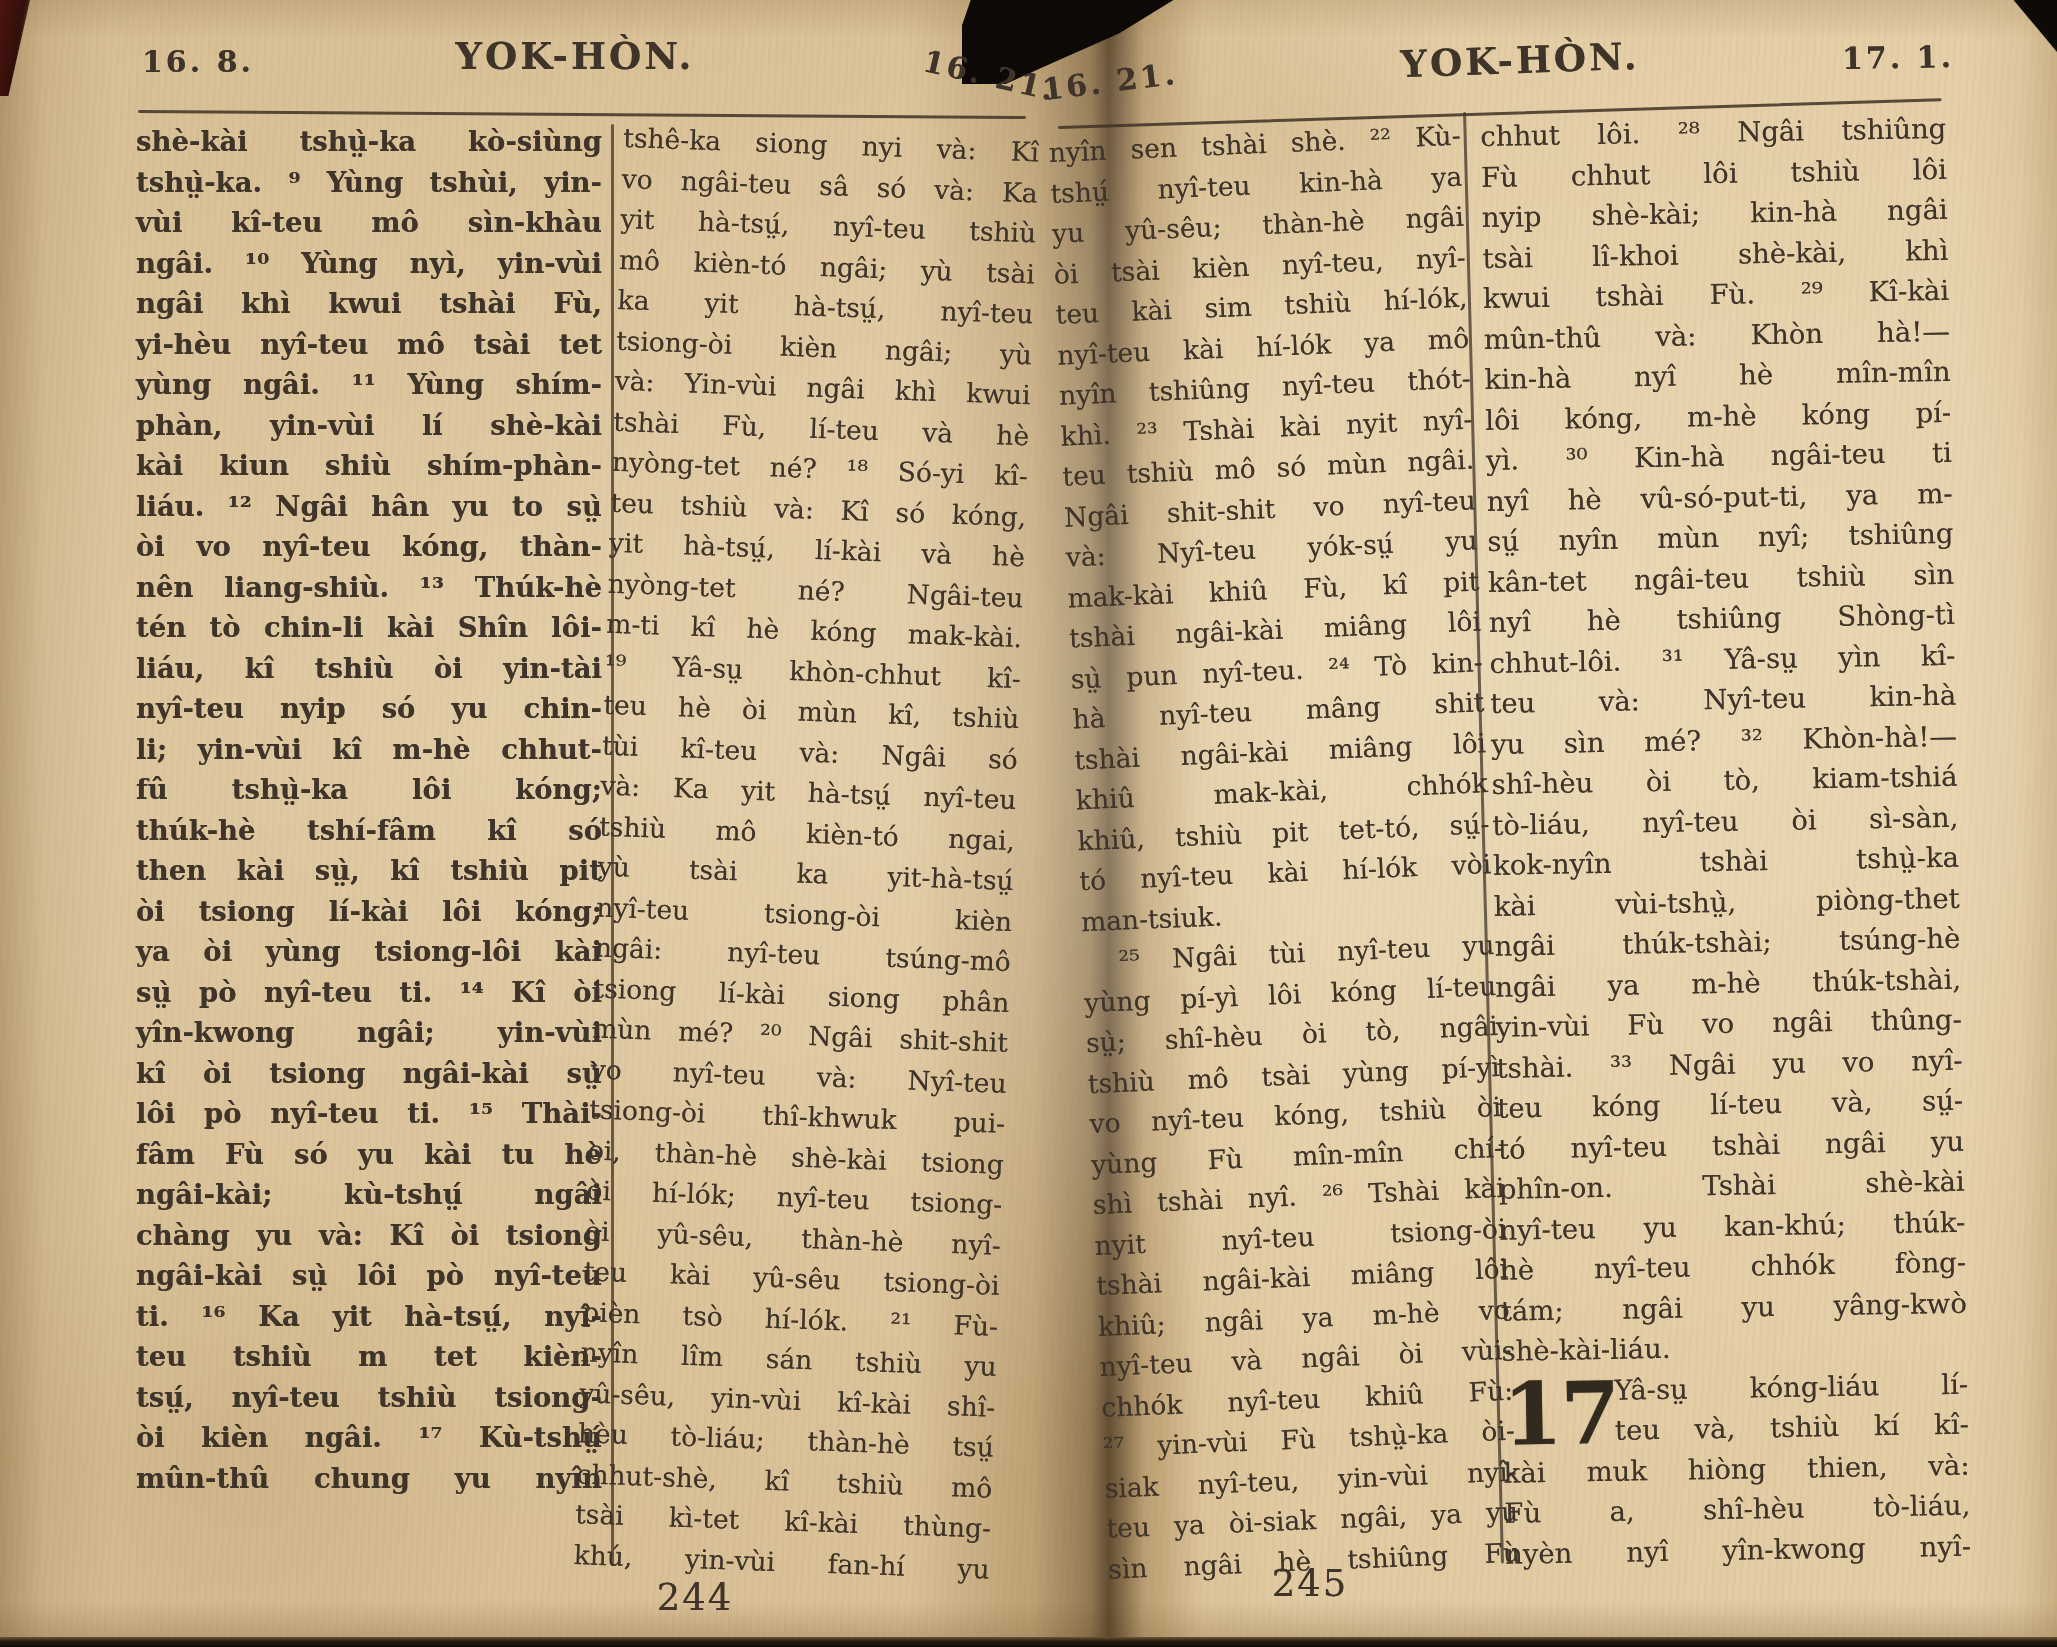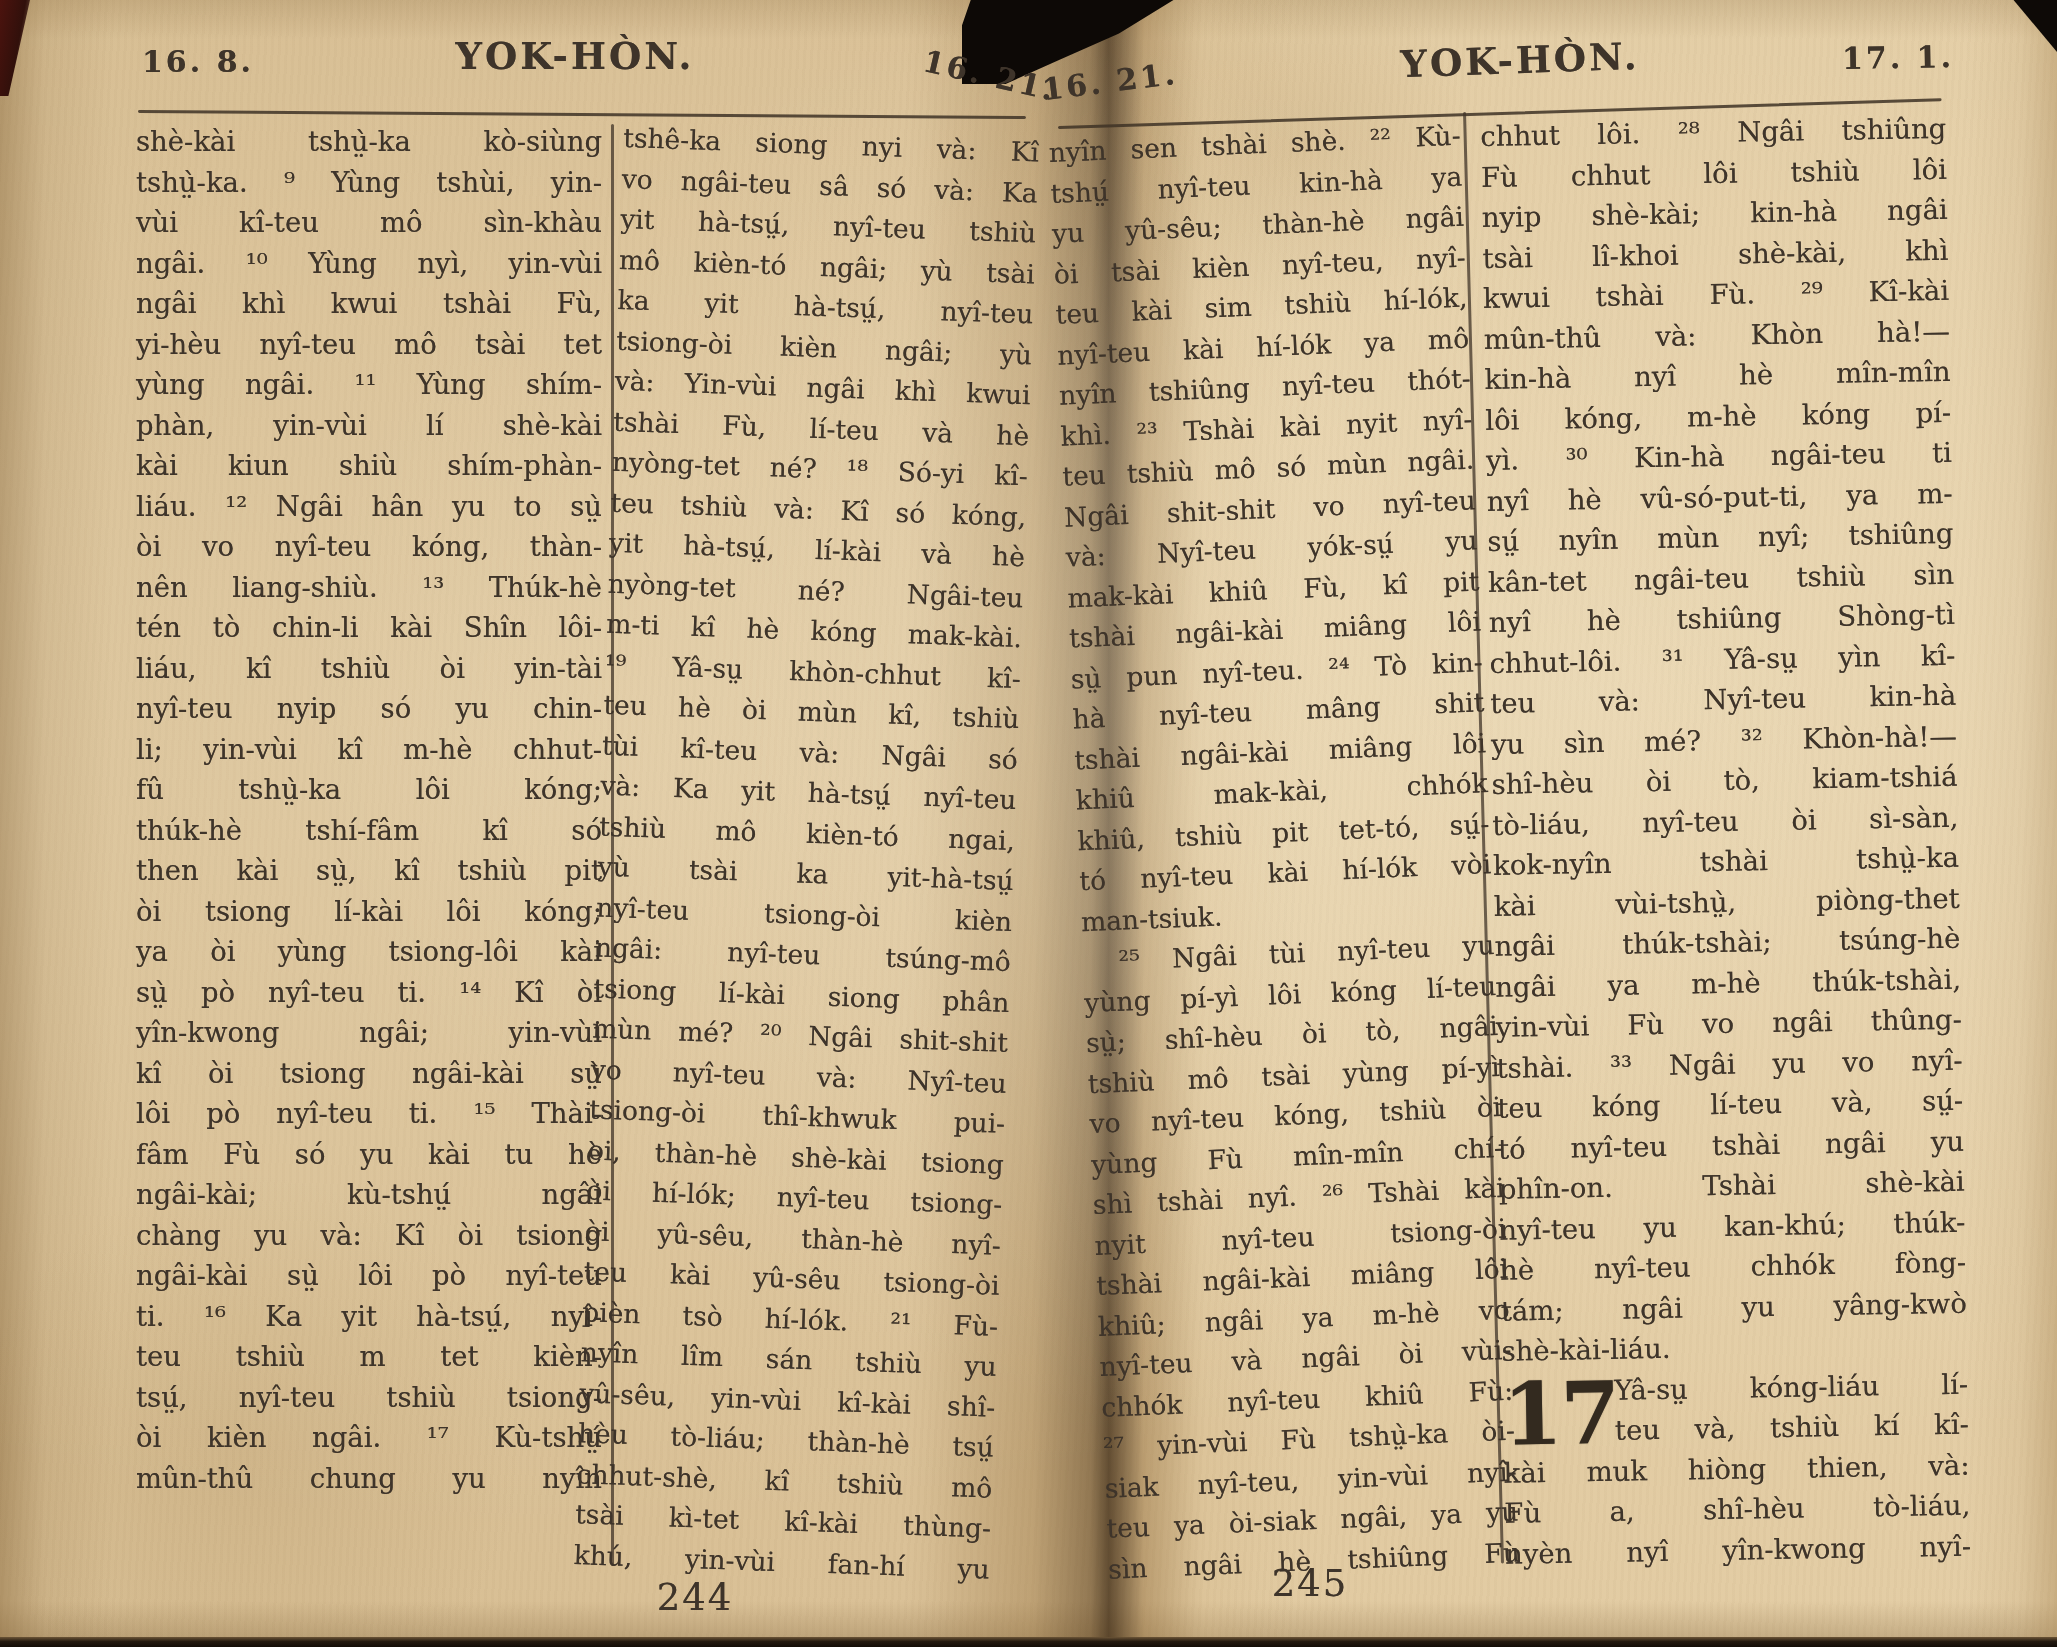--- a/index.html
+++ b/index.html
@@ -63,21 +63,21 @@
   <div class="abs corner-tr"></div>
   <div class="abs bottom-band"></div>
 
   <div>
     <div class="abs ink head-num" style="left:142px;top:44px;">16. 8.</div>
     <div class="abs ink head-title" style="left:400px;top:34px;width:350px;">YOK-HÒN.</div>
     <div class="abs ink head-num" style="left:922px;top:58px;transform:rotate(13deg);">16. 21.</div>
 
     <div class="abs rule" style="left:138px;top:113px;width:888px;transform:rotate(0.4deg);"></div>
 
-    <div class="abs ink col" style="left:136px;top:121px;width:466px;">
+    <div class="abs ink col" style="left:136px;top:121px;width:466px;font-weight:bold;">
         <div class="line">shè-kài tshṳ̀-ka kò-siùng</div>
         <div class="line">tshṳ̀-ka. ⁹ Yùng tshùi, yin-</div>
         <div class="line">vùi kî-teu mô sìn-khàu</div>
         <div class="line">ngâi. ¹⁰ Yùng nyì, yin-vùi</div>
         <div class="line">ngâi khì kwui tshài Fù,</div>
         <div class="line">yi-hèu nyî-teu mô tsài tet</div>
         <div class="line">yùng ngâi. ¹¹ Yùng shím-</div>
         <div class="line">phàn, yin-vùi lí shè-kài</div>
         <div class="line">kài kiun shiù shím-phàn-</div>
         <div class="line">liáu. ¹² Ngâi hân yu to sṳ̀</div>

